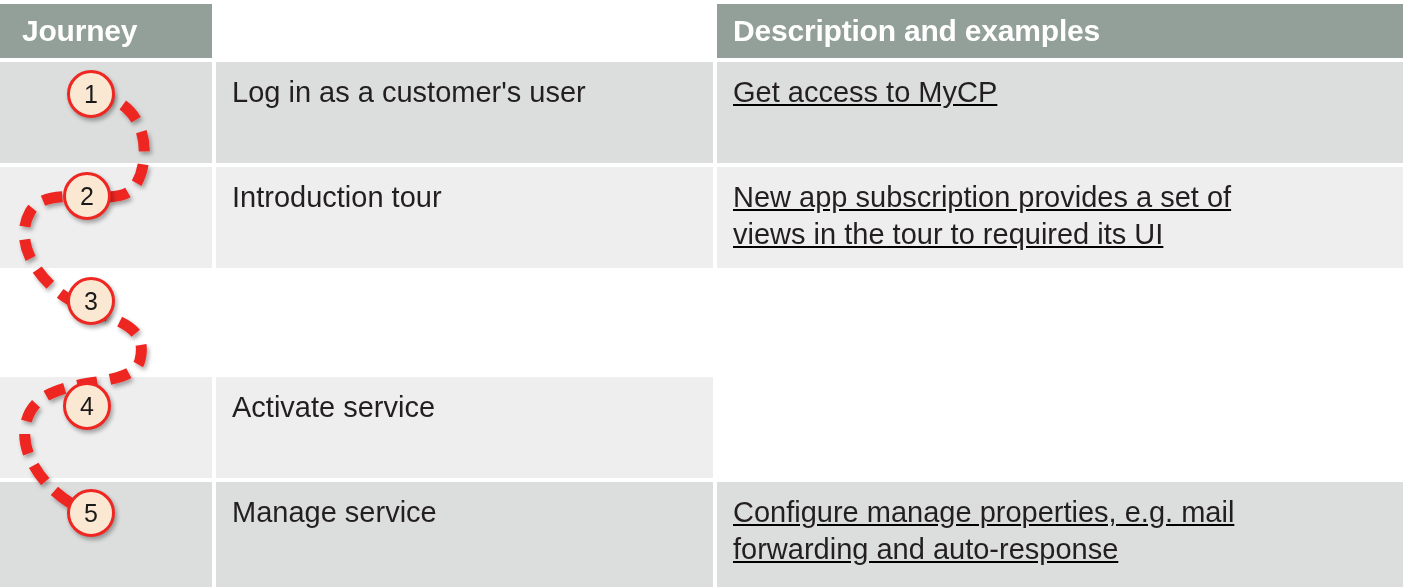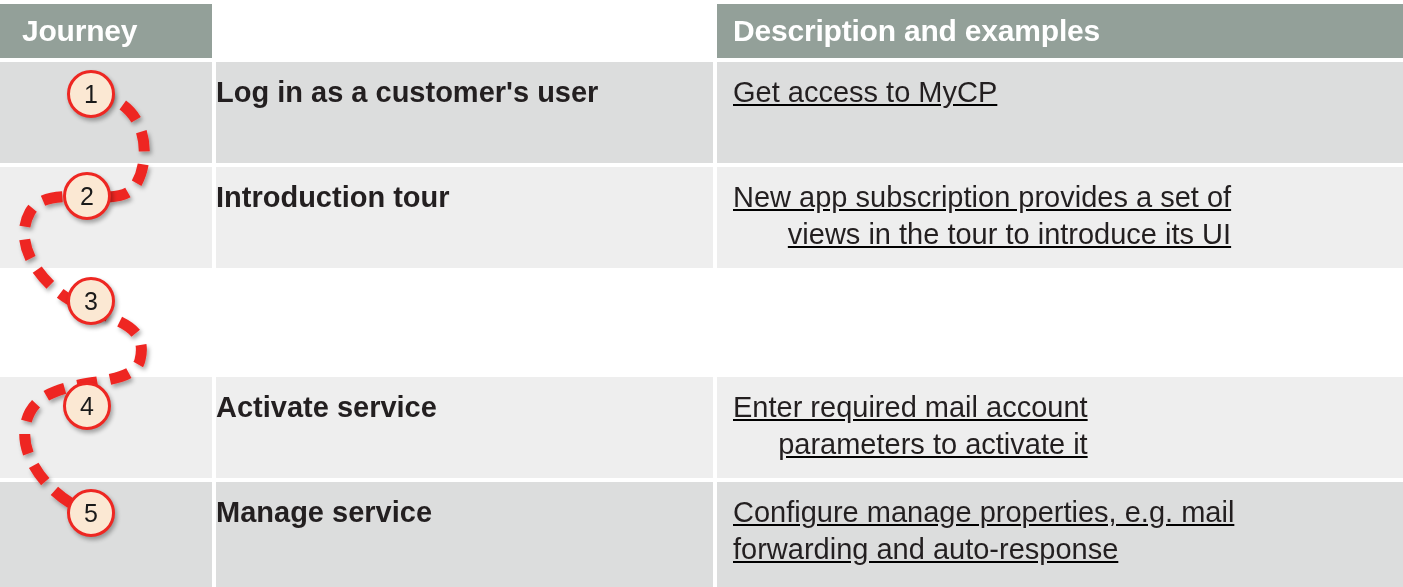--- a/index.html
+++ b/index.html
@@ -60,21 +60,21 @@
   .cell.c0 { left: 0px;   width: 212px; }
   .cell.c1 { left: 216px; width: 497px; }
   .cell.c2 { left: 717px; width: 686px; text-decoration: underline; }
   .cell .txt {
     font-size: 29px;
     color: #231f20;
     line-height: 1.28;
     padding-top: 12px;
     white-space: pre-line;
   }
-  .cell.c1 .txt { padding-left: 0; font-weight: bold; }
+  .cell.c1 .txt { padding-left: 16px; }
   .cell.c2 .txt { padding-left: 16px; }
 
   .shade-dark  .cell { background: #dcdddd; }
   .shade-light .cell { background: #eeeeee; }
 
   
   .journey-overlay {
     position: absolute;
     left: 0;
     top: 0;
@@ -120,40 +120,36 @@
   <div class="row shade-dark" style="top:62px; height:101px;">
     <div class="cell c0"></div>
     <div class="cell c1">
       <div class="txt">Log in as a customer's user</div>
     </div>
     <div class="cell c2">
       <div class="txt">Get access to MyCP</div>
     </div>
   </div>
 
-  <div class="row shade-light" style="top:167px; height:101px;text-align:right;">
+  <div class="row shade-light" style="top:167px; height:101px;">
     <div class="cell c0"></div>
     <div class="cell c1">
       <div class="txt">Introduction tour</div>
     </div>
     <div class="cell c2">
       <div class="txt">New app subscription provides a set of
-views in the tour to introduce its UI</div>
+views in the tour to required its UI</div>
     </div>
   </div>
 
 
   <div class="row shade-light" style="top:377px; height:101px;text-align:right;">
     <div class="cell c0"></div>
     <div class="cell c1">
       <div class="txt">Activate service</div>
-    </div>
-    <div class="cell c2">
-      <div class="txt">Enter required mail account
-parameters to activate it</div>
     </div>
   </div>
 
   <div class="row shade-dark" style="top:482px; height:105px;">
     <div class="cell c0"></div>
     <div class="cell c1">
       <div class="txt">Manage service</div>
     </div>
     <div class="cell c2">
       <div class="txt">Configure manage properties, e.g. mail

